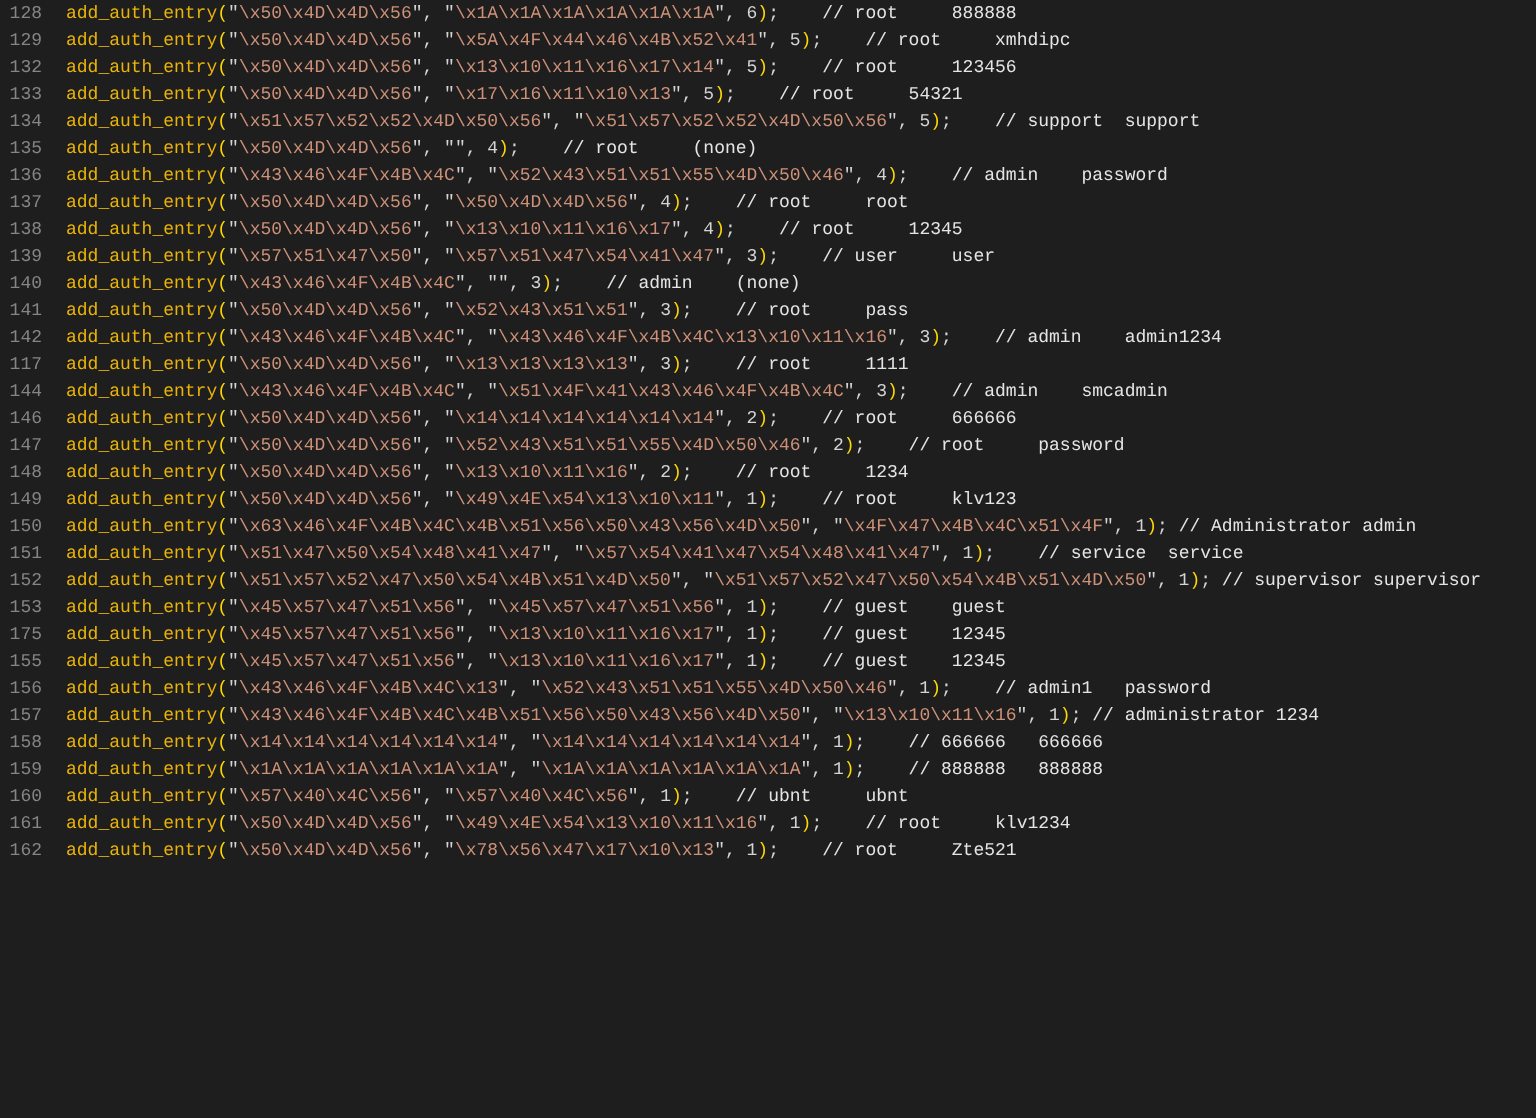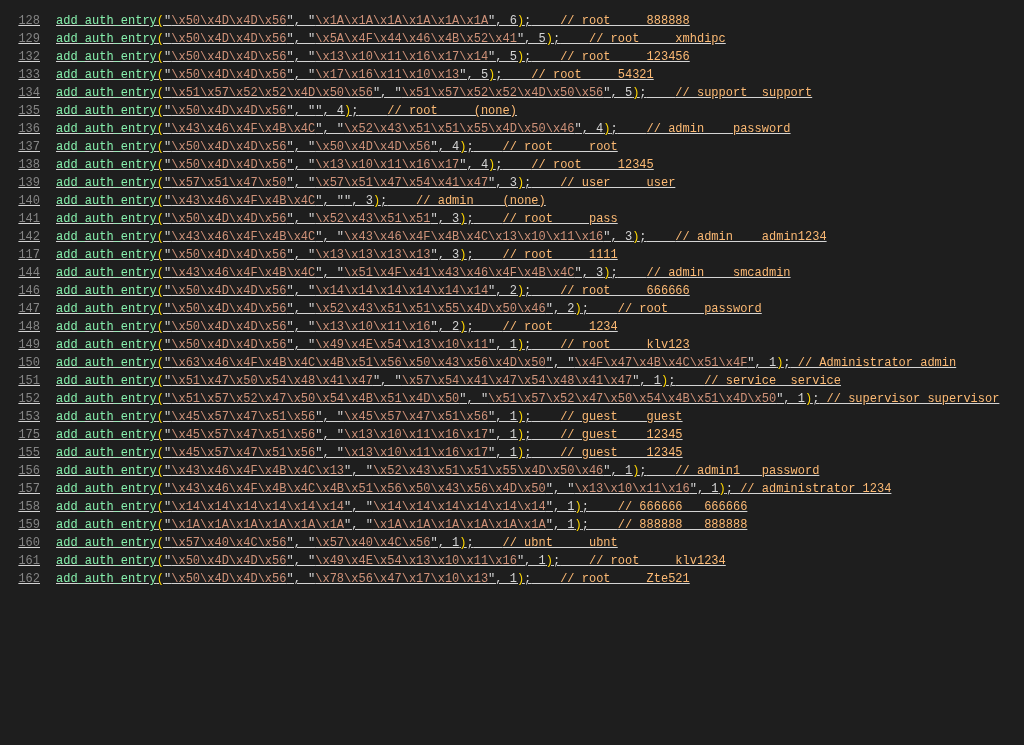--- a/index.html
+++ b/index.html
@@ -12,45 +12,44 @@
       font-family: 'Courier New', Courier, monospace;
       font-size: 12px;
       color: #d4d4d4;
       overflow: hidden;
     }
     .code-container {
       width: 1024px;
       height: 745px;
       overflow: hidden;
       background: #1e1e1e;
-      padding: 12px;
-      text-decoration: underline;
+      padding: 0;
     }
     .code-line {
       display: flex;
       align-items: baseline;
       height: 18px;
       line-height: 18px;
       padding: 0 4px;
     }
     .line-number {
       color: #858585;
       min-width: 40px;
       text-align: right;
       padding-right: 16px;
       user-select: none;
       flex-shrink: 0;
     }
     .line-content {
       white-space: pre;
       flex: 1;
     }
-    .fn-name { color: #86efac; }
+    .fn-name { color: #eab308; }
     .str { color: #ce9178; }
-    .comment { color: #fdba74; }
+    .comment { color: #e5e5e5; }
     .paren { color: #ffd700; }
   </style>
 </head>
 <body>
 
 <div class="code-container">
   <div id="lines-container">
       <div class="code-line">
         <span class="line-number">128</span>
         <span class="line-content"><span class="fn-name">add_auth_entry</span><span class="paren">(</span>"<span class="str">\x50\x4D\x4D\x56</span>", "<span class="str">\x1A\x1A\x1A\x1A\x1A\x1A</span>", 6<span class="paren">)</span><span>;</span>    <span class="comment">// root     888888</span></span>

